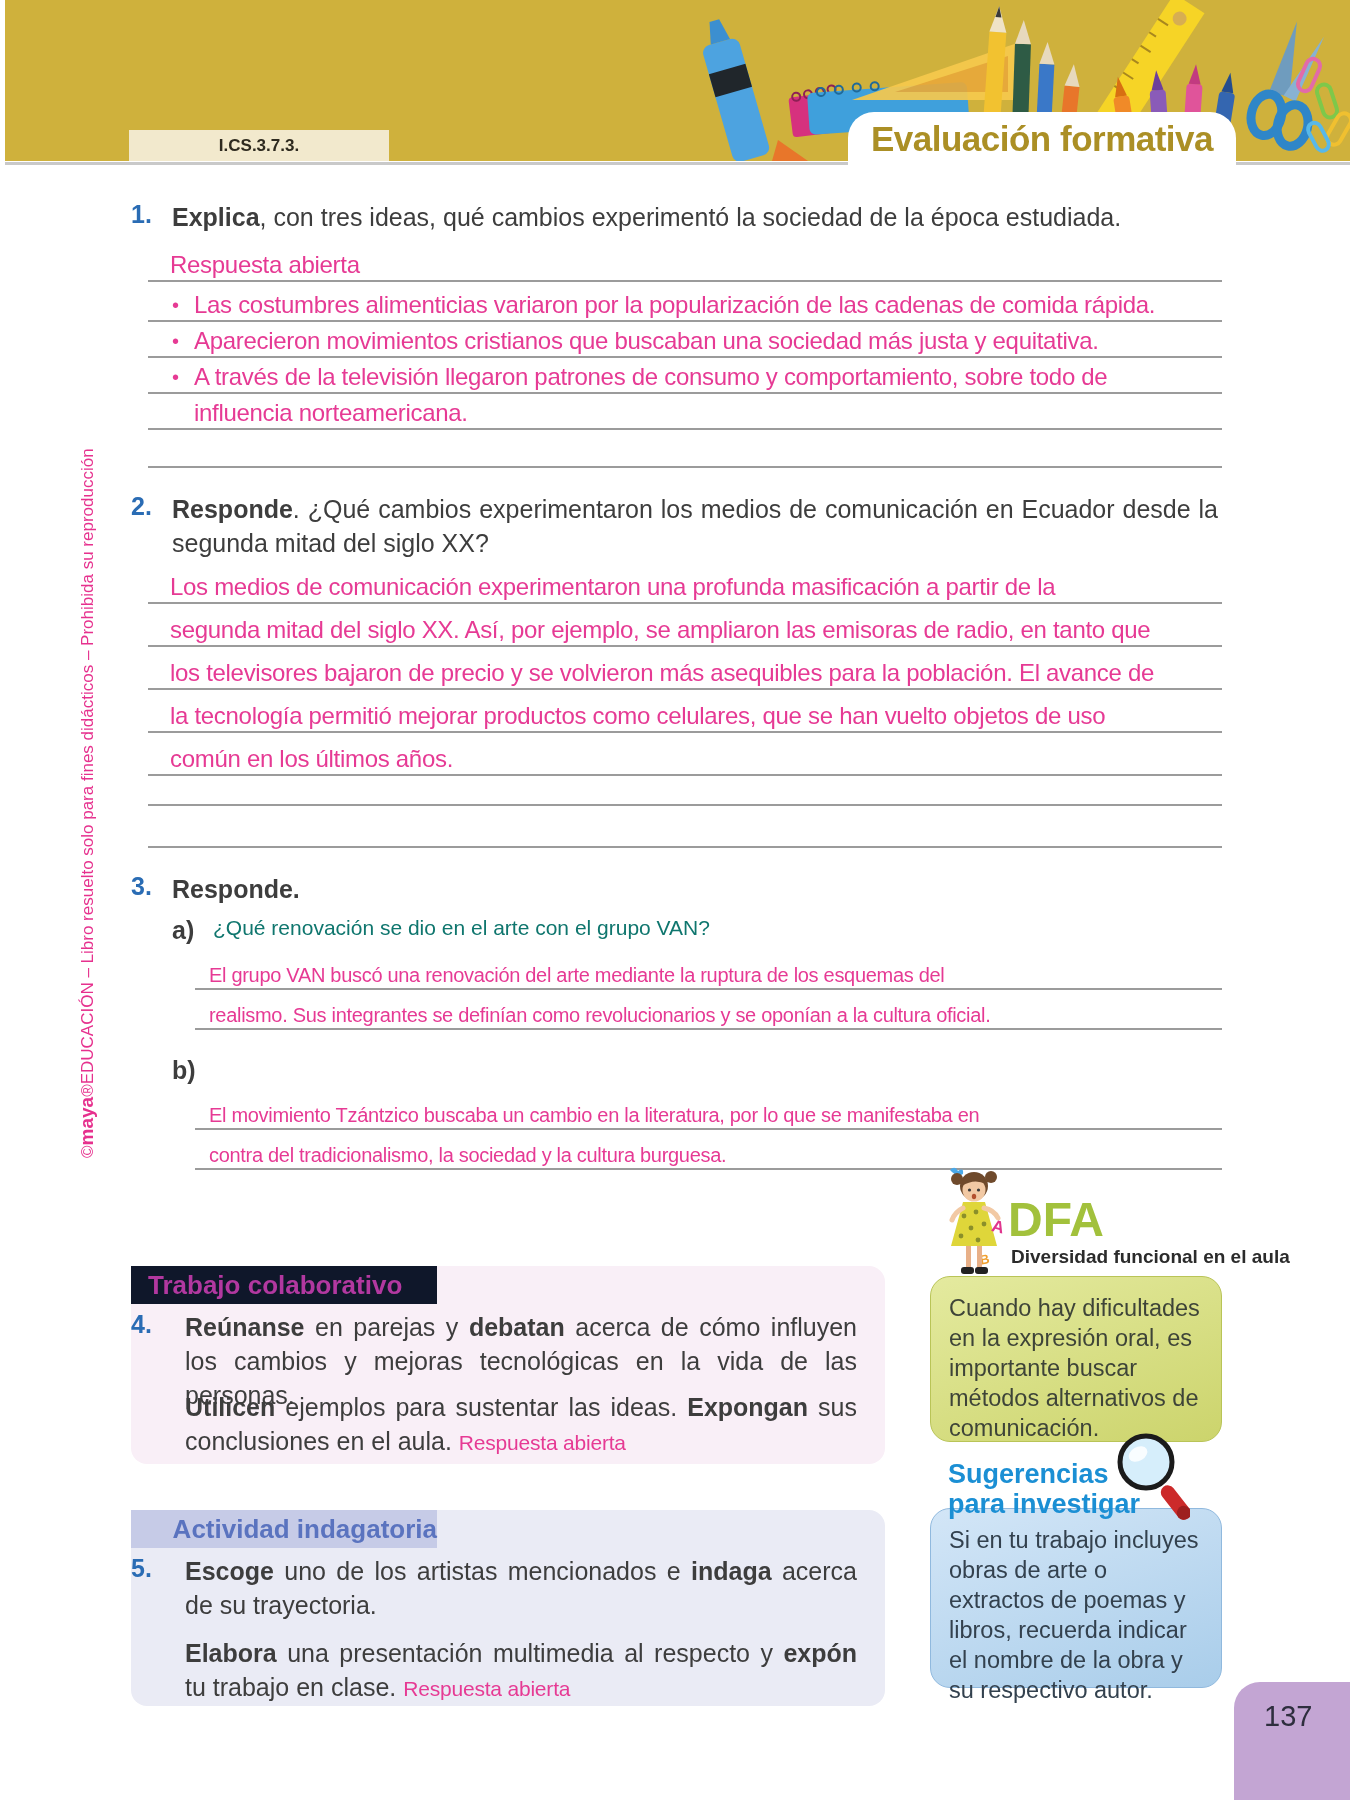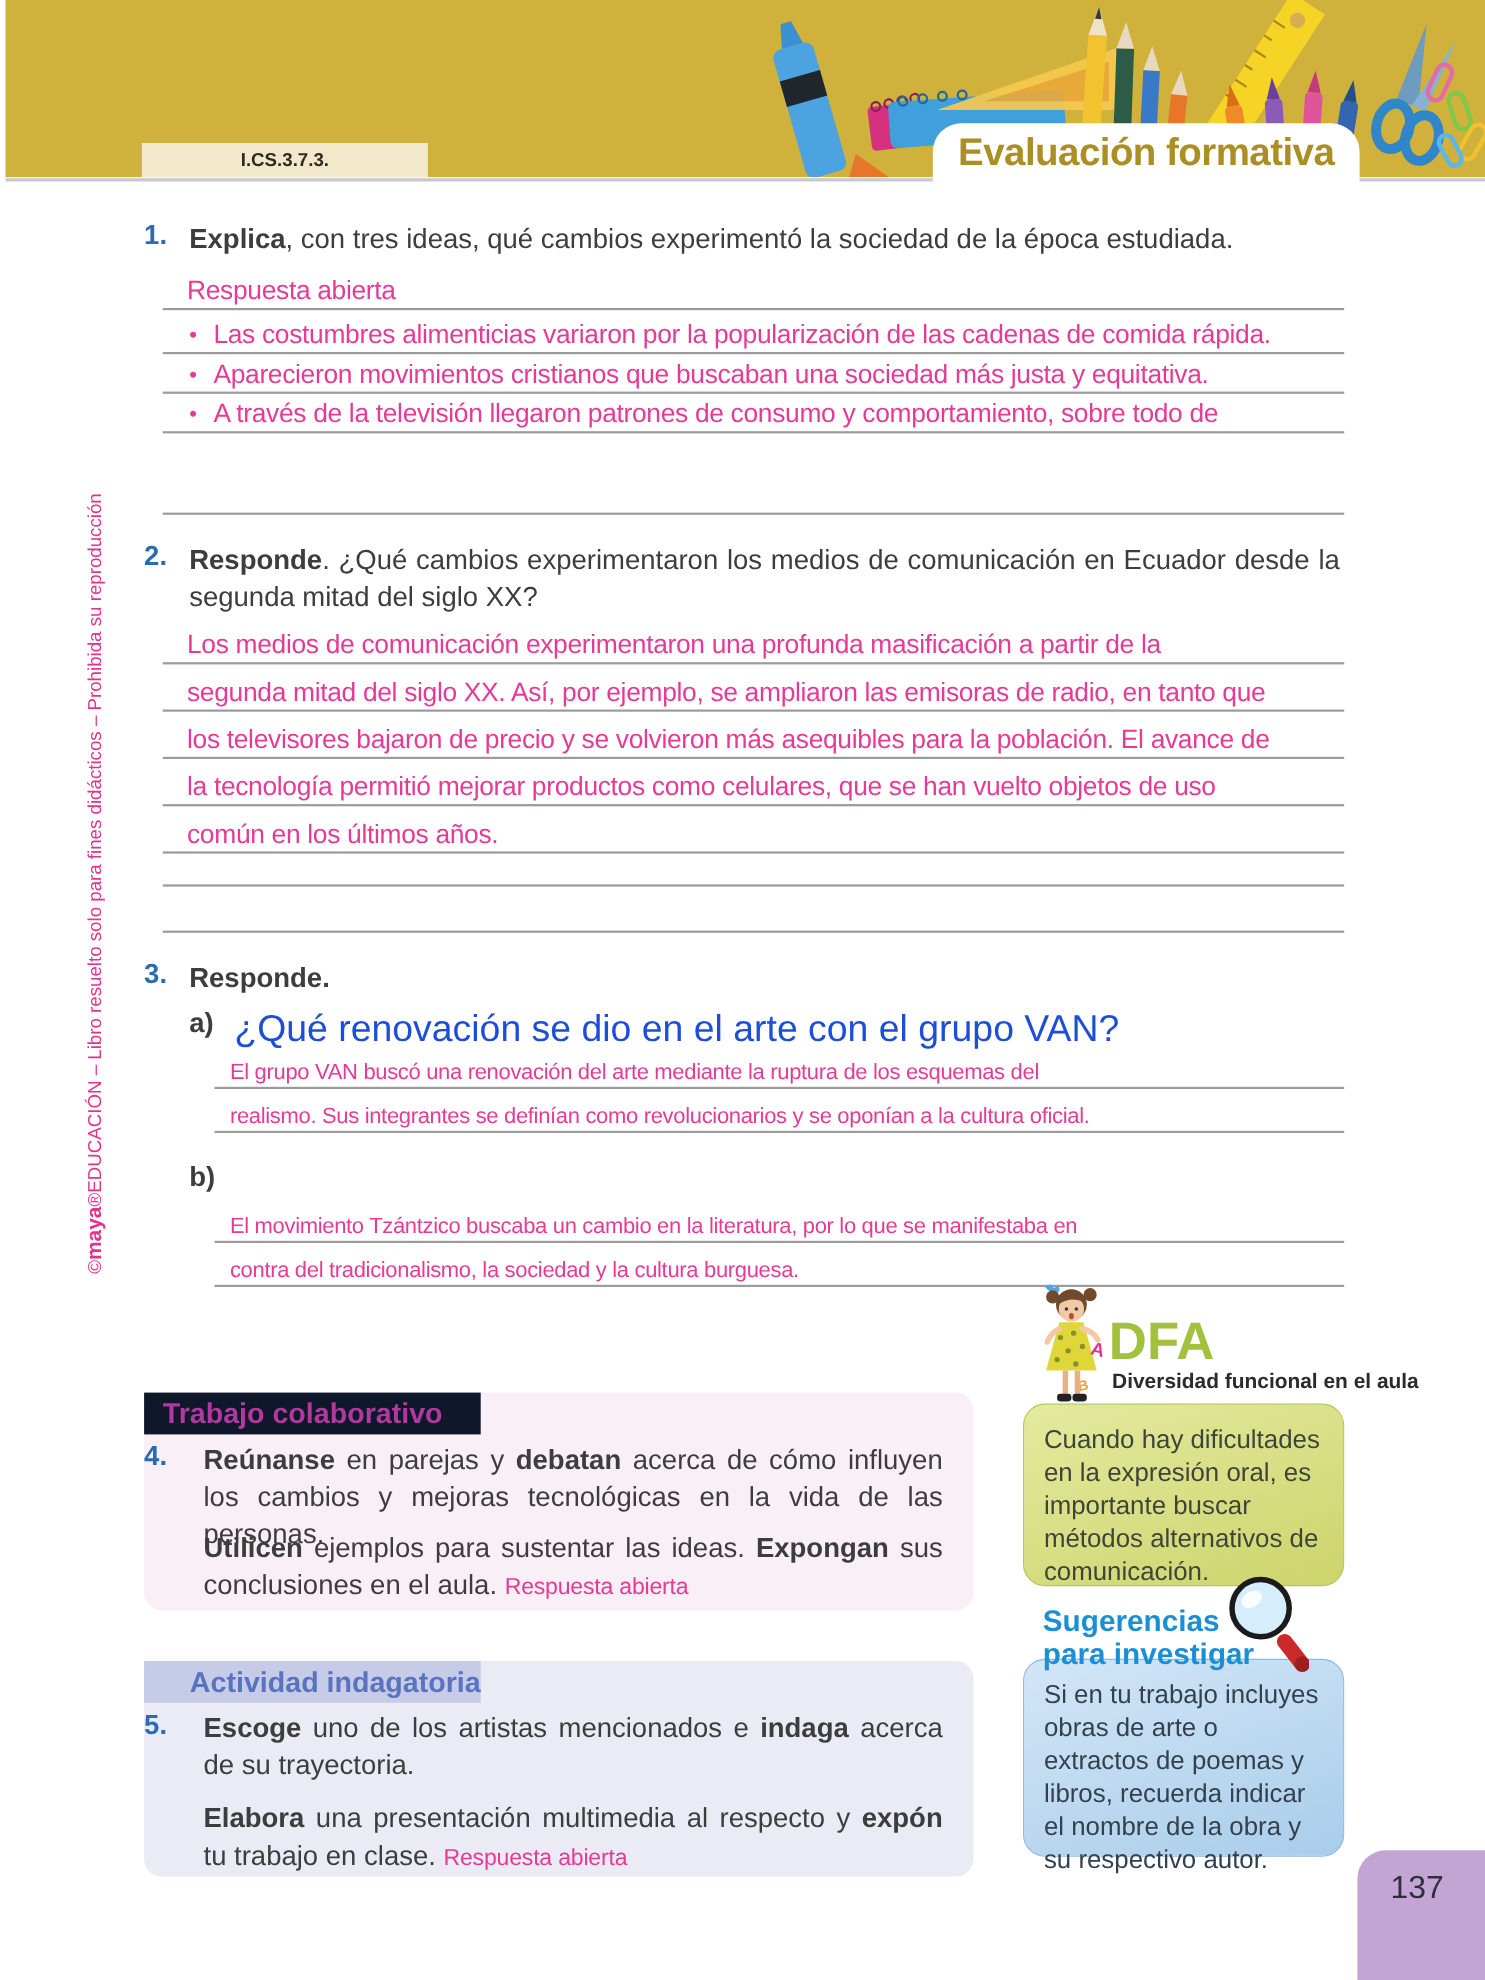--- a/index.html
+++ b/index.html
@@ -19,21 +19,21 @@
   
   .sidebar-vert{position:absolute;left:76px;top:1158px;width:745px;transform:rotate(-90deg);
                 transform-origin:0 0;font-size:17px;color:#e6318e;white-space:nowrap;z-index:2;}
   .sidebar-vert .brand{font-weight:bold;font-size:19px;}
 
   
   .num{position:absolute;left:131px;font-size:25px;font-weight:bold;color:#2a6cb4;width:36px;}
   .qtext{position:absolute;left:172px;width:1046px;font-size:25px;line-height:34px;color:#3d3d3d;text-align:justify;}
   .b{font-weight:bold;}
   .sublabel{position:absolute;left:172px;font-size:25px;font-weight:bold;color:#3d3d3d;}
-  .subq{position:absolute;left:213px;width:1000px;font-size:34px;color:#1d4ed8;}
+  .subq{position:absolute;left:213px;width:1000px;font-size:21px;color:#0f766e;}
 
   .row{position:absolute;left:148px;width:1074px;height:34px;border-bottom:2px solid #9b9b9b;}
   .row .ans{position:absolute;left:22px;bottom:1px;font-size:24px;color:#e63a94;letter-spacing:-0.3px;white-space:nowrap;}
   .row .dot{position:absolute;left:24px;bottom:3px;font-size:20px;color:#e63a94;}
   .row .btxt{position:absolute;left:46px;bottom:1px;font-size:24px;color:#e63a94;letter-spacing:-0.3px;white-space:nowrap;}
   .subrow{position:absolute;left:195px;width:1027px;height:34px;border-bottom:2px solid #9b9b9b;}
   .subrow .ans{position:absolute;left:14px;bottom:1px;font-size:20px;color:#e63a94;letter-spacing:-0.3px;white-space:nowrap;}
 
   
   .panel{position:absolute;left:131px;width:754px;border-radius:16px;}
@@ -183,20 +183,23 @@
     <span class="dot">•</span>
     <span class="btxt">Las costumbres alimenticias variaron por la popularización de las cadenas de comida rápida.</span>
   </div>
   <div class="row" style="top:322px">
     <span class="dot">•</span>
     <span class="btxt">Aparecieron movimientos cristianos que buscaban una sociedad más justa y equitativa.</span>
   </div>
   <div class="row" style="top:358px">
     <span class="dot">•</span>
     <span class="btxt">A través de la televisión llegaron patrones de consumo y comportamiento, sobre todo de</span>
+  </div>
+  <div class="row" style="top:394px">
+    <span class="btxt">influencia norteamericana.</span>
   </div>
   <div class="row" style="top:432px"></div>
 
   <span class="num" style="top:492px">2.</span>
   <div class="qtext" style="top:492px"><span class="b">Responde</span><span>. ¿Qué cambios experimentaron los medios de comunicación en Ecuador desde la segunda mitad del siglo XX?</span></div>
 
   <div class="row" style="top:568px">
     <span class="ans">Los medios de comunicación experimentaron una profunda masificación a partir de la</span>
   </div>
   <div class="row" style="top:611px">

